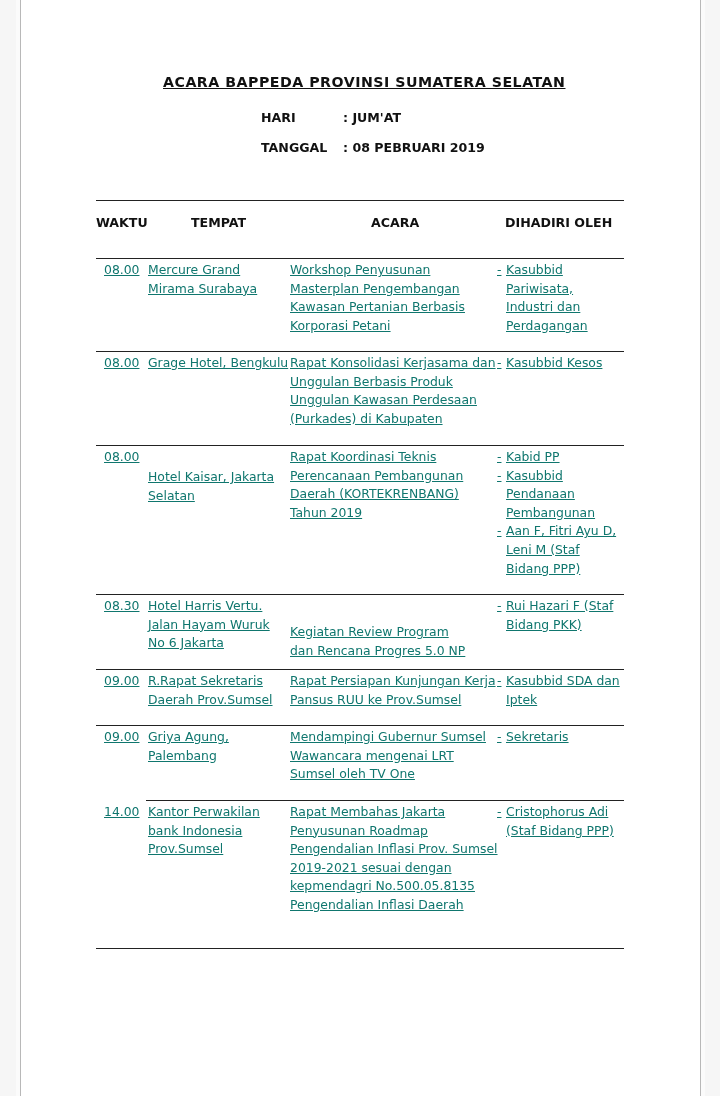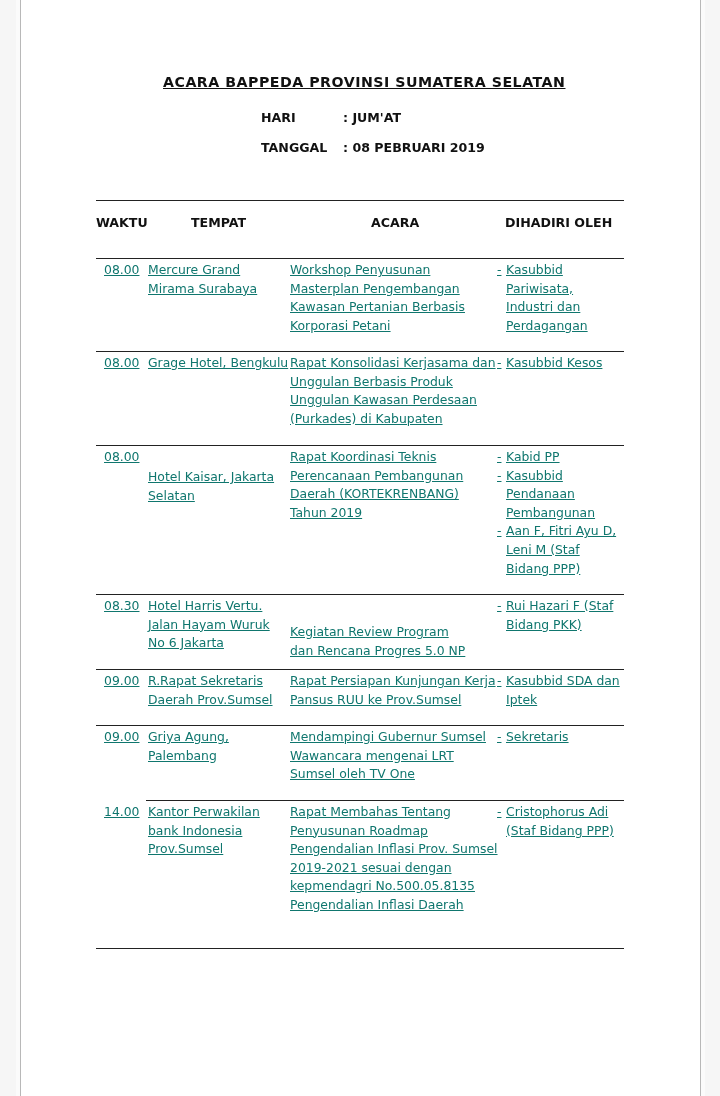--- a/index.html
+++ b/index.html
@@ -197,21 +197,21 @@
           </span>
         </div>
       </div>
       <div class="cell time" style="top: 803px;">14.00</div>
       <div class="cell place" style="top: 803px;">
         <span class="line">Kantor Perwakilan</span>
         <span class="line">bank Indonesia</span>
         <span class="line">Prov.Sumsel</span>
       </div>
       <div class="cell event" style="top: 803px;">
-        <span class="line">Rapat Membahas Tentang</span>
+        <span class="line">Rapat Membahas Jakarta</span>
         <span class="line">Penyusunan Roadmap</span>
         <span class="line">Pengendalian Inflasi Prov. Sumsel</span>
         <span class="line">2019-2021 sesuai dengan</span>
         <span class="line">kepmendagri No.500.05.8135</span>
         <span class="line">Pengendalian Inflasi Daerah</span>
       </div>
       <div class="cell att" style="top: 803px;">
         <div class="att-item">
           <span class="dash">-</span>
           <span>

